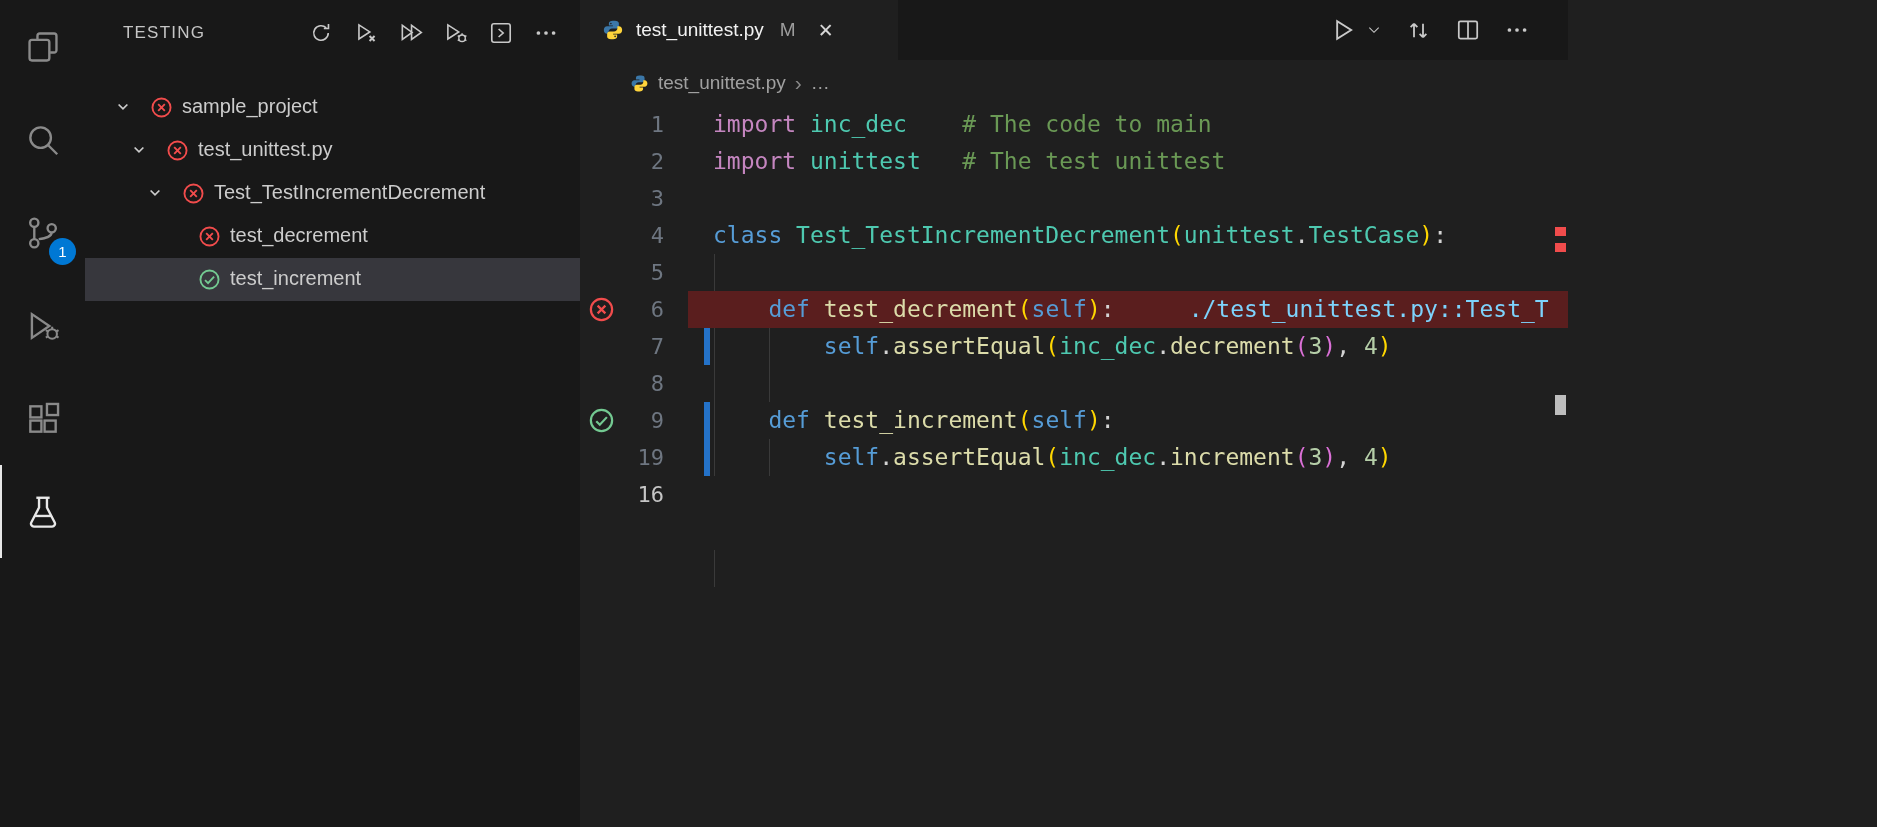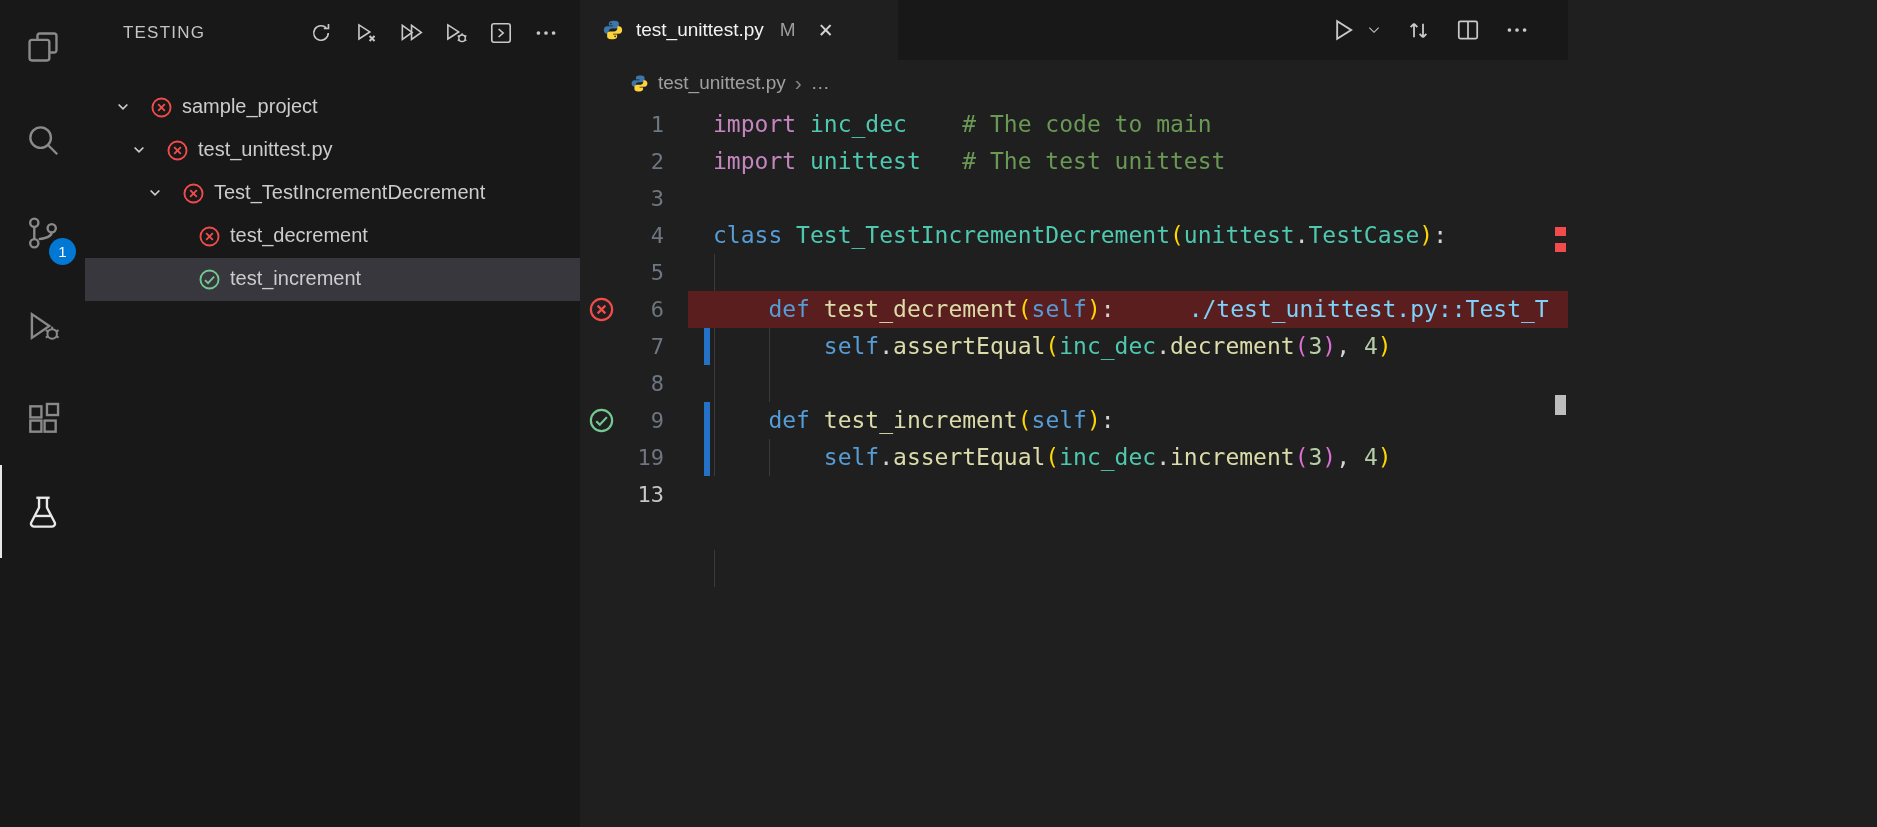--- a/index.html
+++ b/index.html
@@ -321,21 +321,21 @@
             </svg></div>
           <div class="mbar"></div>
           <div class="ctext"><span style="color: rgb(212, 212, 212);">    </span><span style="color: rgb(86, 156, 214);">def</span><span style="color: rgb(212, 212, 212);"> </span><span style="color: rgb(220, 220, 170);">test_increment</span><span style="color: rgb(255, 215, 0);">(</span><span style="color: rgb(86, 156, 214);">self</span><span style="color: rgb(255, 215, 0);">)</span><span style="color: rgb(212, 212, 212);">:</span></div>
         </div>
         <div class="code-row">
           <div class="ln">19</div>
           <div class="mbar"></div>
           <div class="ctext"><span style="color: rgb(212, 212, 212);">        </span><span style="color: rgb(86, 156, 214);">self</span><span style="color: rgb(212, 212, 212);">.</span><span style="color: rgb(220, 220, 170);">assertEqual</span><span style="color: rgb(255, 215, 0);">(</span><span style="color: rgb(78, 201, 176);">inc_dec</span><span style="color: rgb(212, 212, 212);">.</span><span style="color: rgb(220, 220, 170);">increment</span><span style="color: rgb(218, 112, 214);">(</span><span style="color: rgb(181, 206, 168);">3</span><span style="color: rgb(218, 112, 214);">)</span><span style="color: rgb(212, 212, 212);">, </span><span style="color: rgb(181, 206, 168);">4</span><span style="color: rgb(255, 215, 0);">)</span></div>
         </div>
         <div class="code-row">
-          <div class="ln active">13</div>
+          <div class="ln active">16</div>
         </div>
       </div>
 
     <div class="ruler">
       <div class="ruler-mark ruler-err" style="top:227px;"></div>
       <div class="ruler-mark ruler-err" style="top:243px;"></div>
       <div class="ruler-mark ruler-cursor" style="top:395px;"></div>
     </div>
   </div>
 

